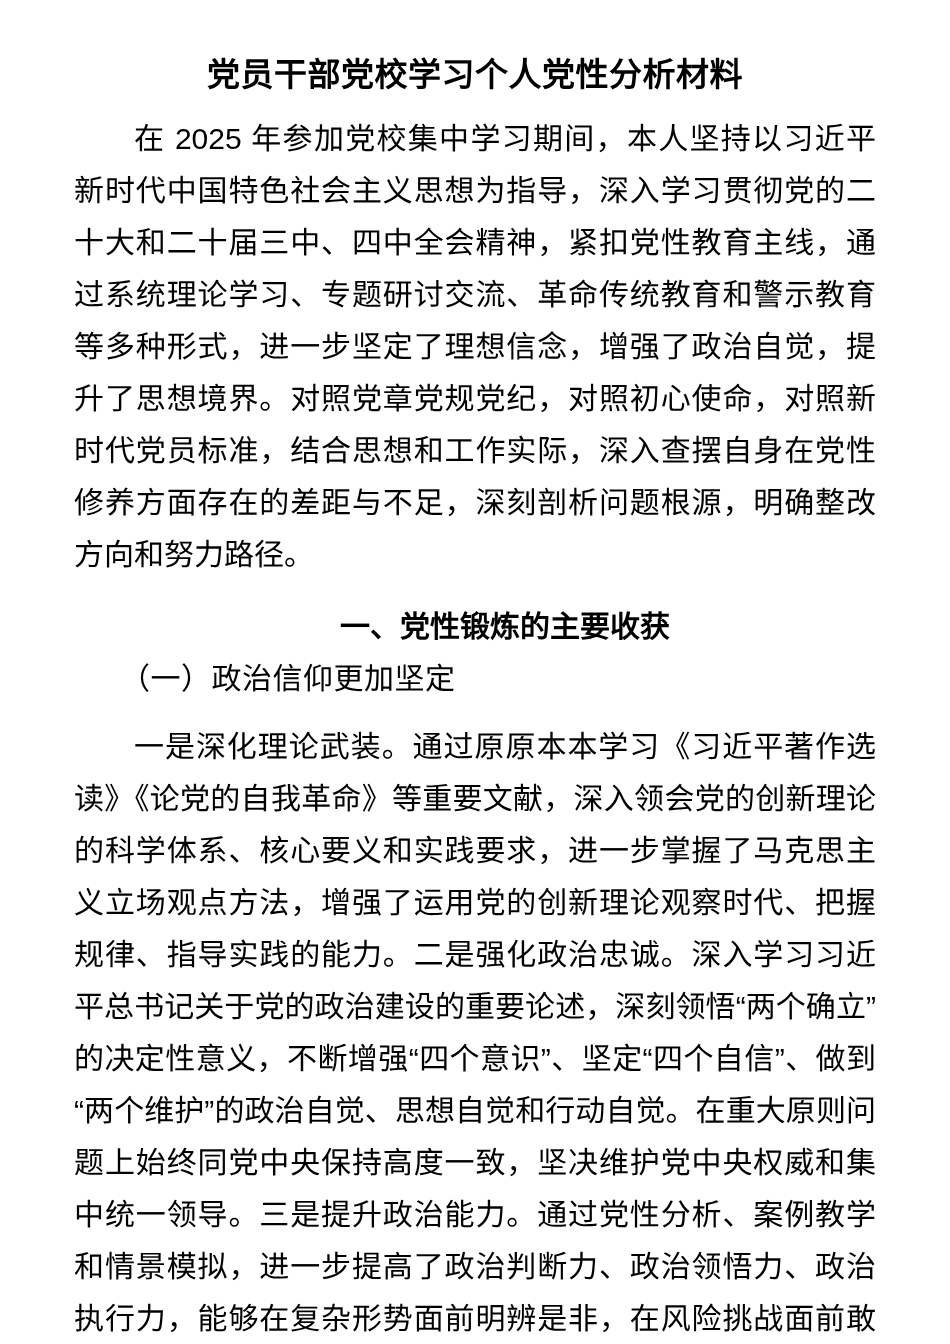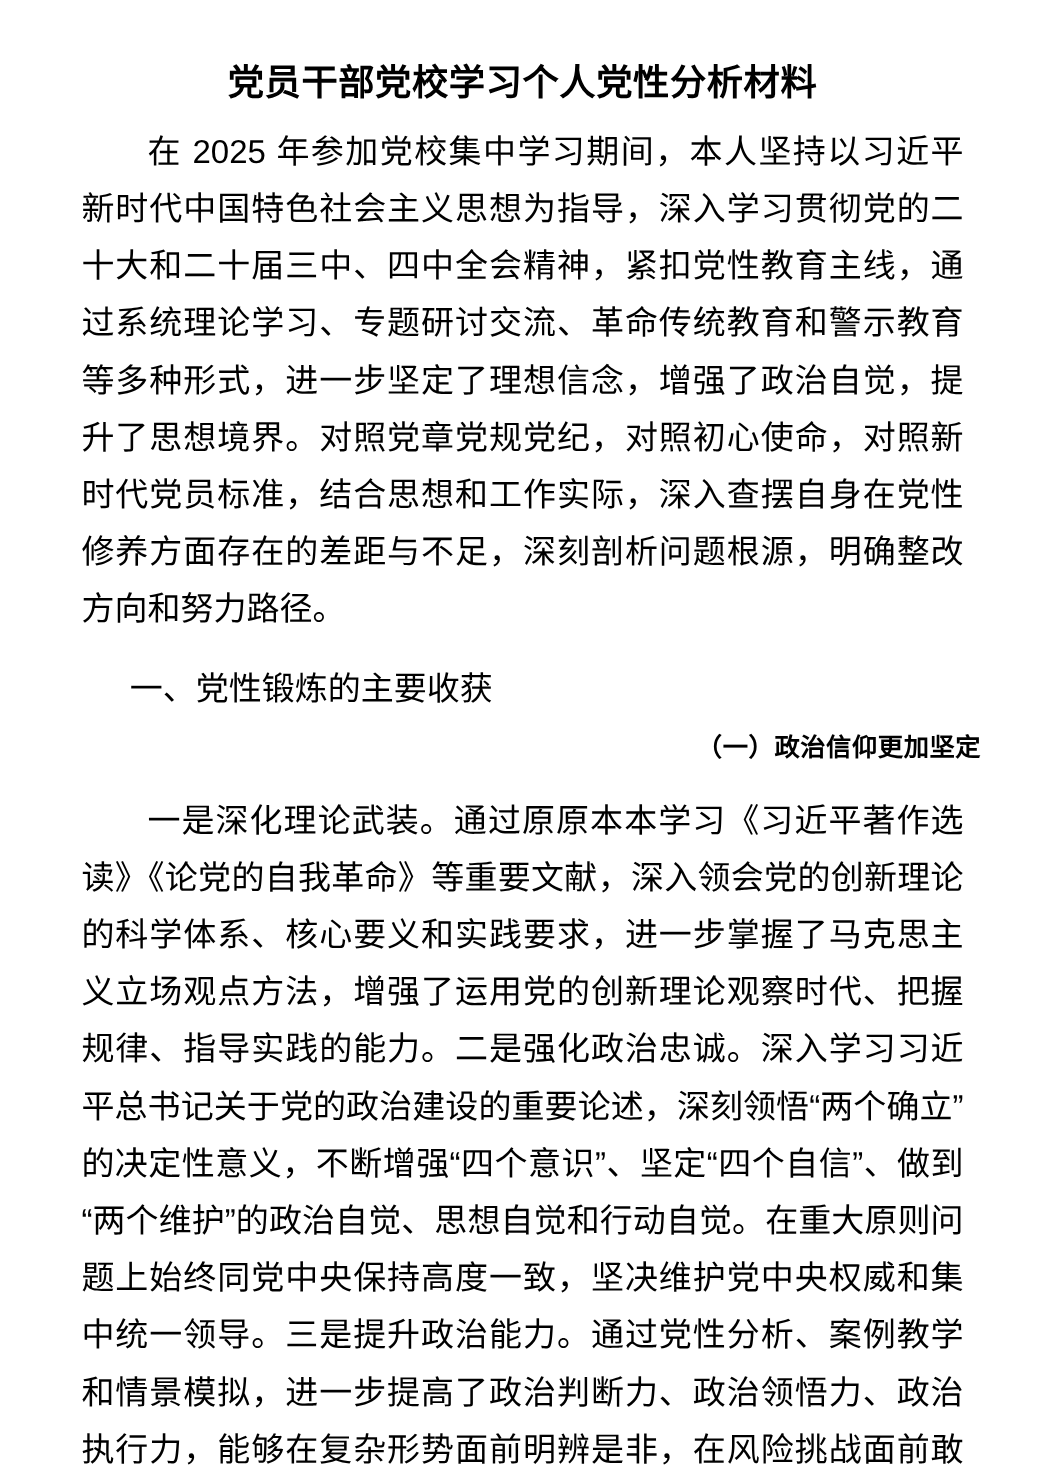--- a/index.html
+++ b/index.html
@@ -48,34 +48,34 @@
   }
   .para.indent {
     text-indent: 60px;
   }
   .para.lead {
     margin-top: 22px;
   }
   .heading-1 {
     font-size: 30px;
     line-height: 52px;
-    font-weight: normal;
+    font-weight: bold;
     text-indent: 60px;
     margin: 0;
     padding: 0;
+    text-align: center;
   }
   .heading-2 {
-    font-size: 23px;
+    font-size: 30px;
     line-height: 52px;
-    font-weight: bold;
+    font-weight: normal;
     text-indent: 62px;
     margin: 0;
     padding: 0;
     letter-spacing: 0.5px;
-    text-align: right;
   }
   .spacer-sm { height: 4px; }
 </style>
 </head>
 <body>
 
 <div class="page" style="background: rgb(255, 255, 255); color: rgb(0, 0, 0);">
   <div class="doc-body">
 
     <h1 class="doc-title">党员干部党校学习个人党性分析材料</h1>

